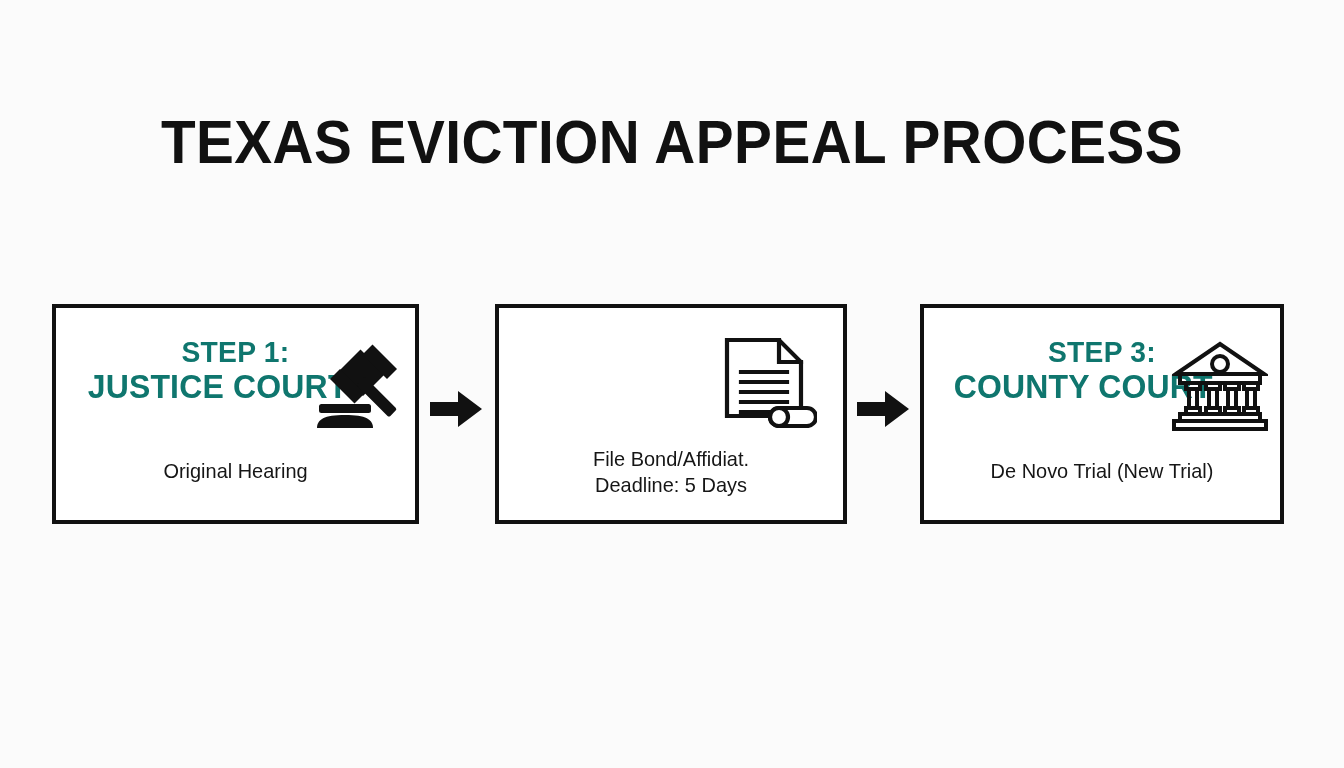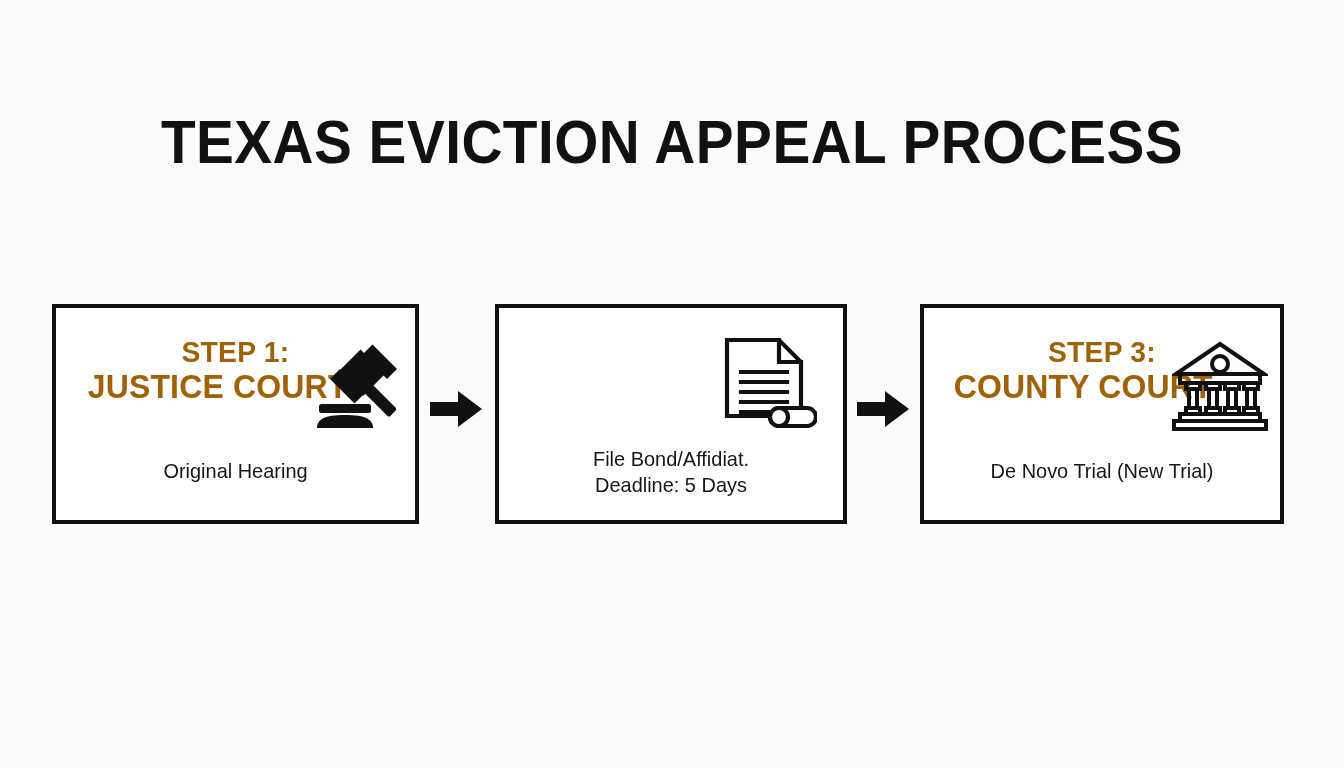--- a/index.html
+++ b/index.html
@@ -68,21 +68,21 @@
   }
 
   
   .heading {
     position: absolute;
     left: 0;
     right: 0;
     top: 30px;
     font-family: "Liberation Sans Narrow", "Liberation Sans", sans-serif;
     font-weight: bold;
-    color: #a16207;
+    color: #0f766e;
     line-height: 1.06;
     text-align: center;
   }
   .heading .line-1 {
     display: block;
     font-size: 30px;
     letter-spacing: 0.3px;
     transform: scaleX(0.94);
   }
   .heading .line-2 {

